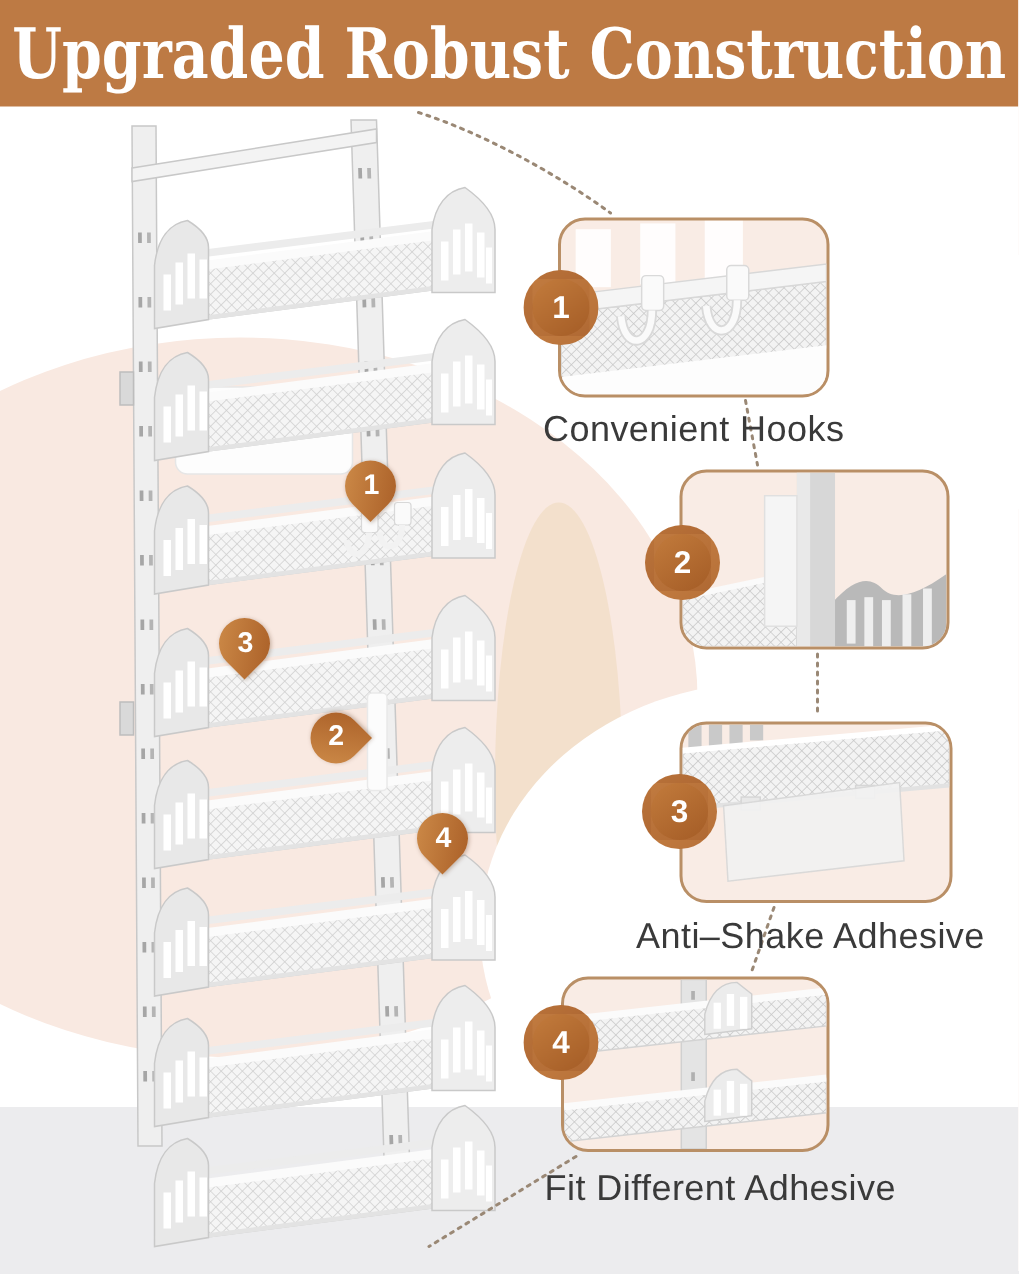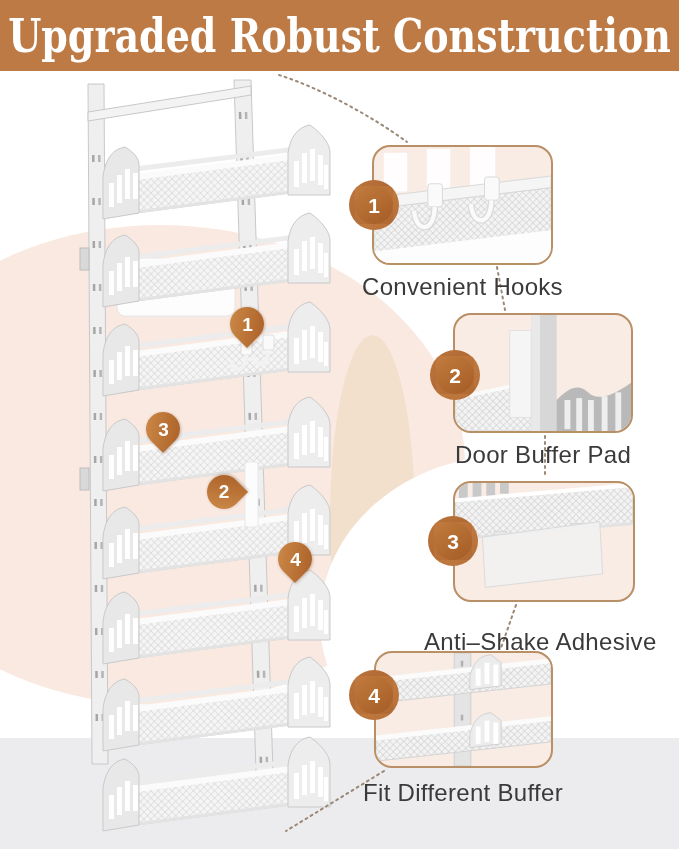--- a/index.html
+++ b/index.html
@@ -258,17 +258,16 @@
     <span>2</span>
   </div>
   <div class="badge" style="left:428px;top:516px;">
     <span>3</span>
   </div>
   <div class="badge" style="left:349px;top:670px;">
     <span>4</span>
   </div>
 
   <div class="cap" style="left:362px;top:273px;">Convenient Hooks</div>
-  <div class="cap" style="left:443px;top:441px;">Door Buffer Pad</div>
-  <div class="cap" style="left:424px;top:611px;margin-top:17px;">Anti–Shake Adhesive</div>
-  <div class="cap" style="left:363px;top:779px;">Fit Different Buffer</div>
+  <div class="cap" style="left:424px;top:611px;">Anti–Shake Adhesive</div>
+  <div class="cap" style="left:363px;top:779px;">Fit Different Adhesive</div>
 
 </div>
 
 </body></html>

